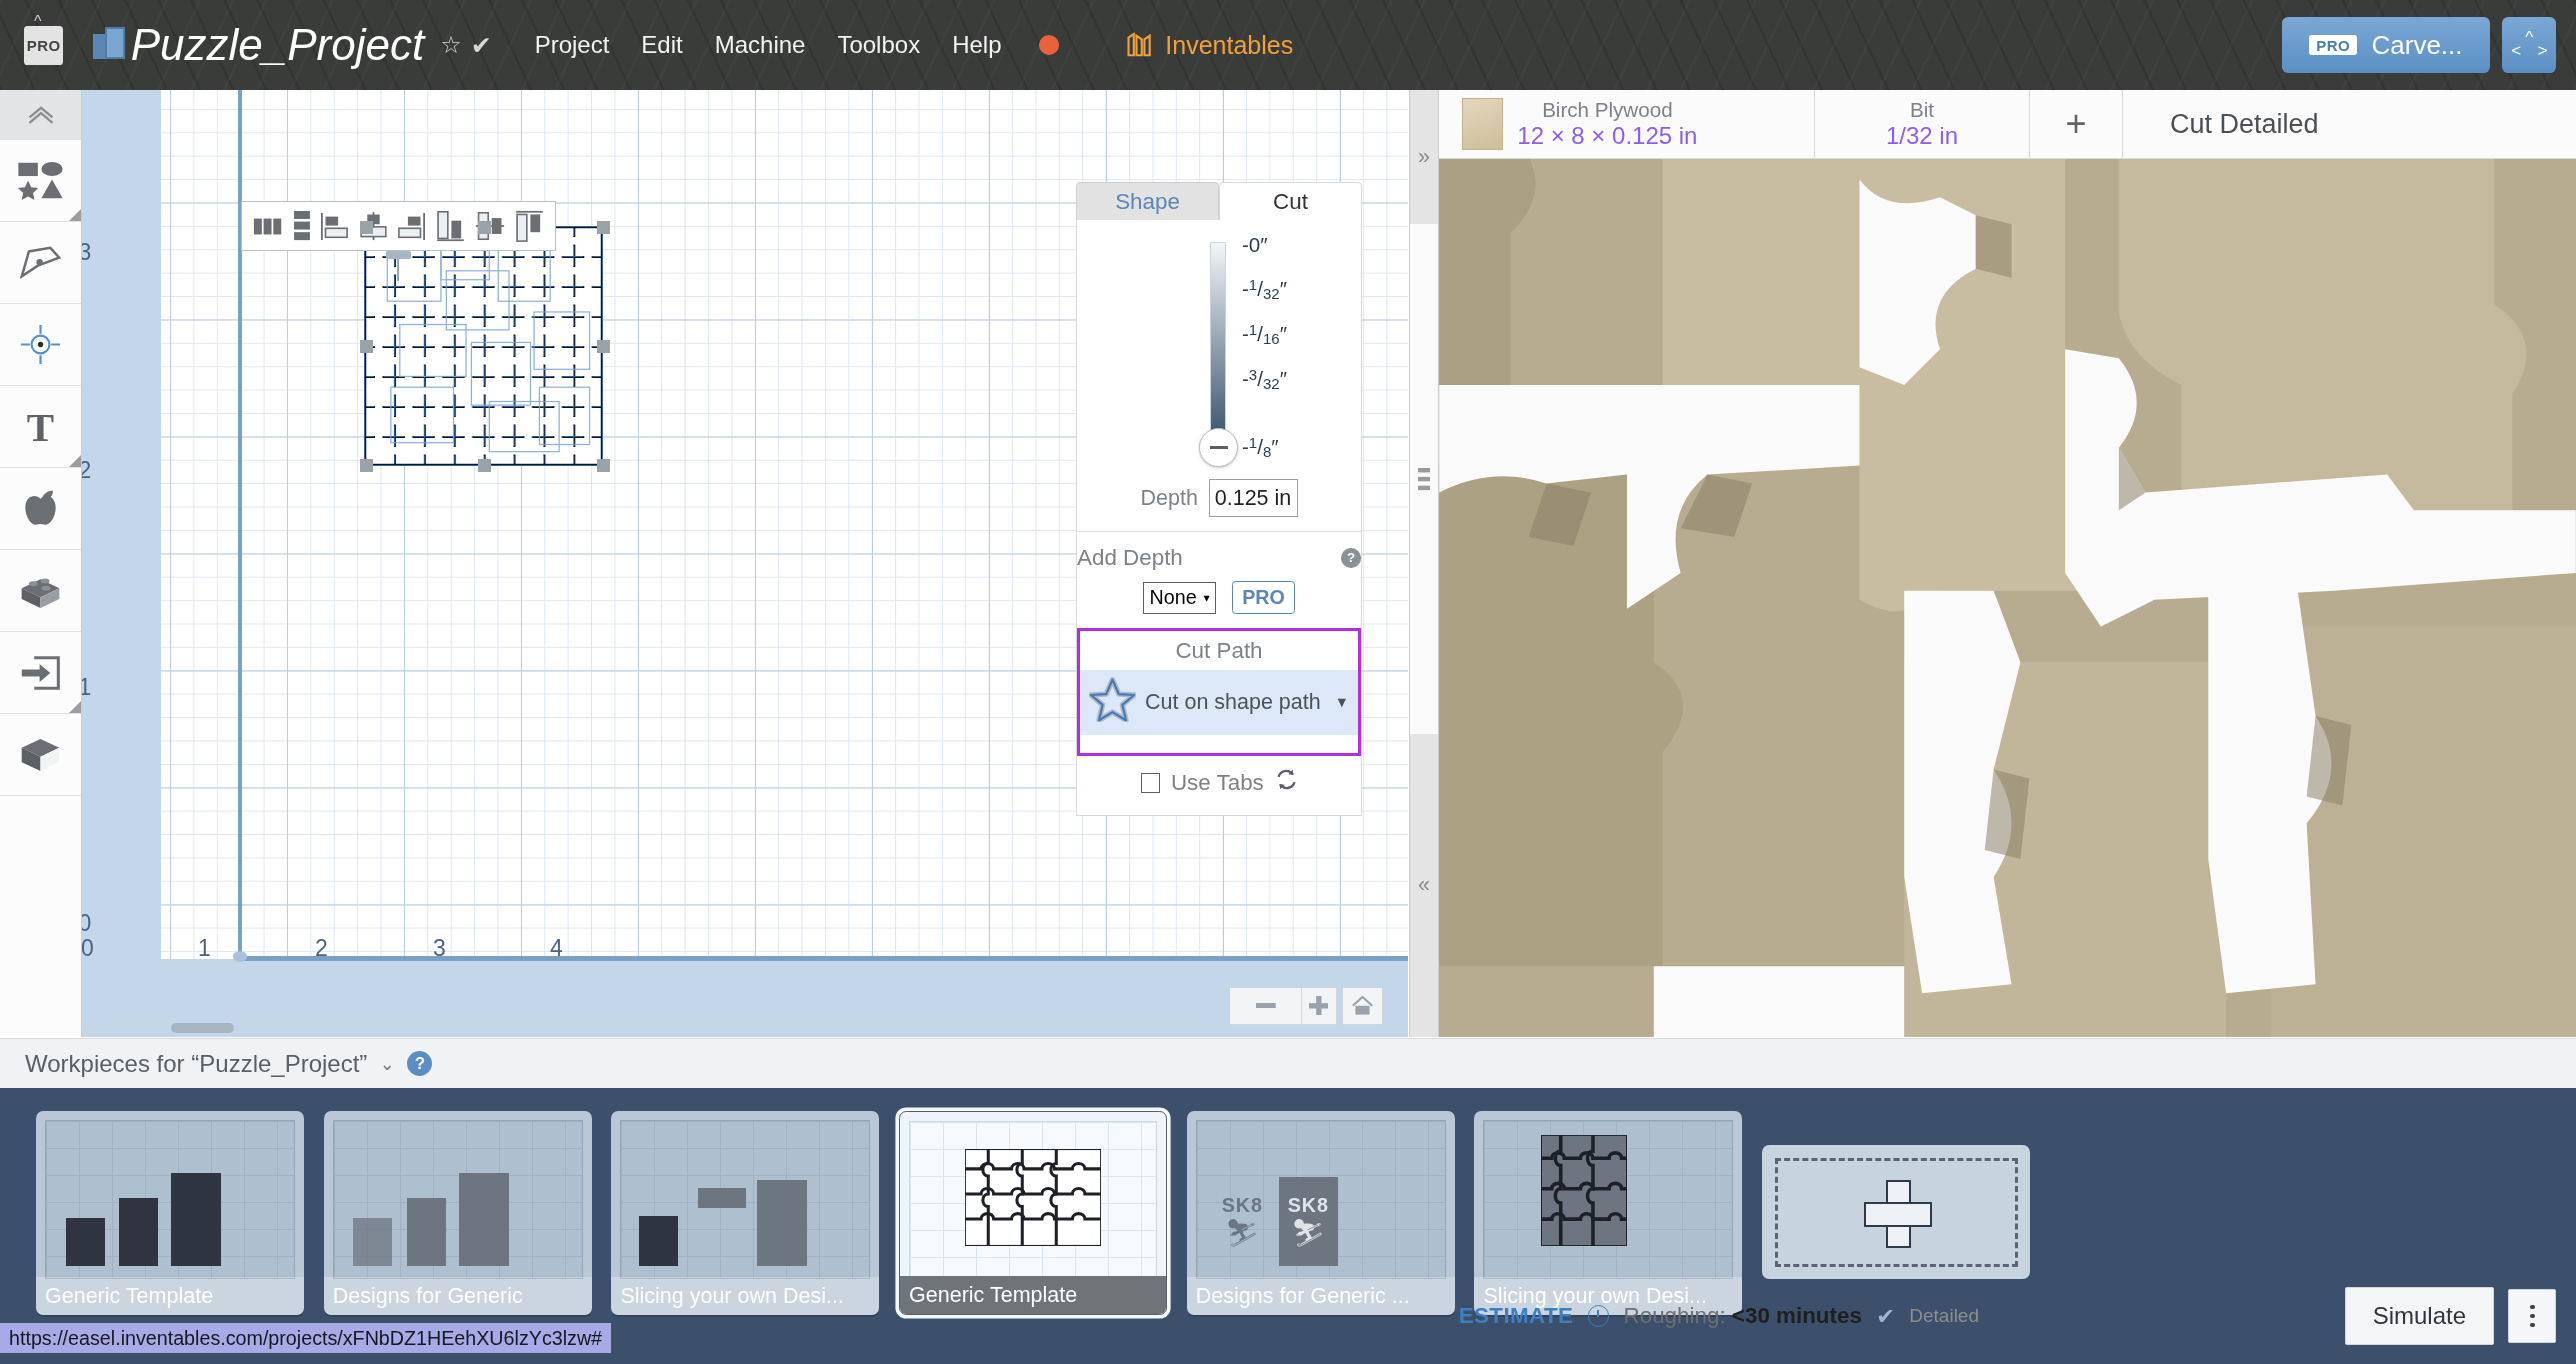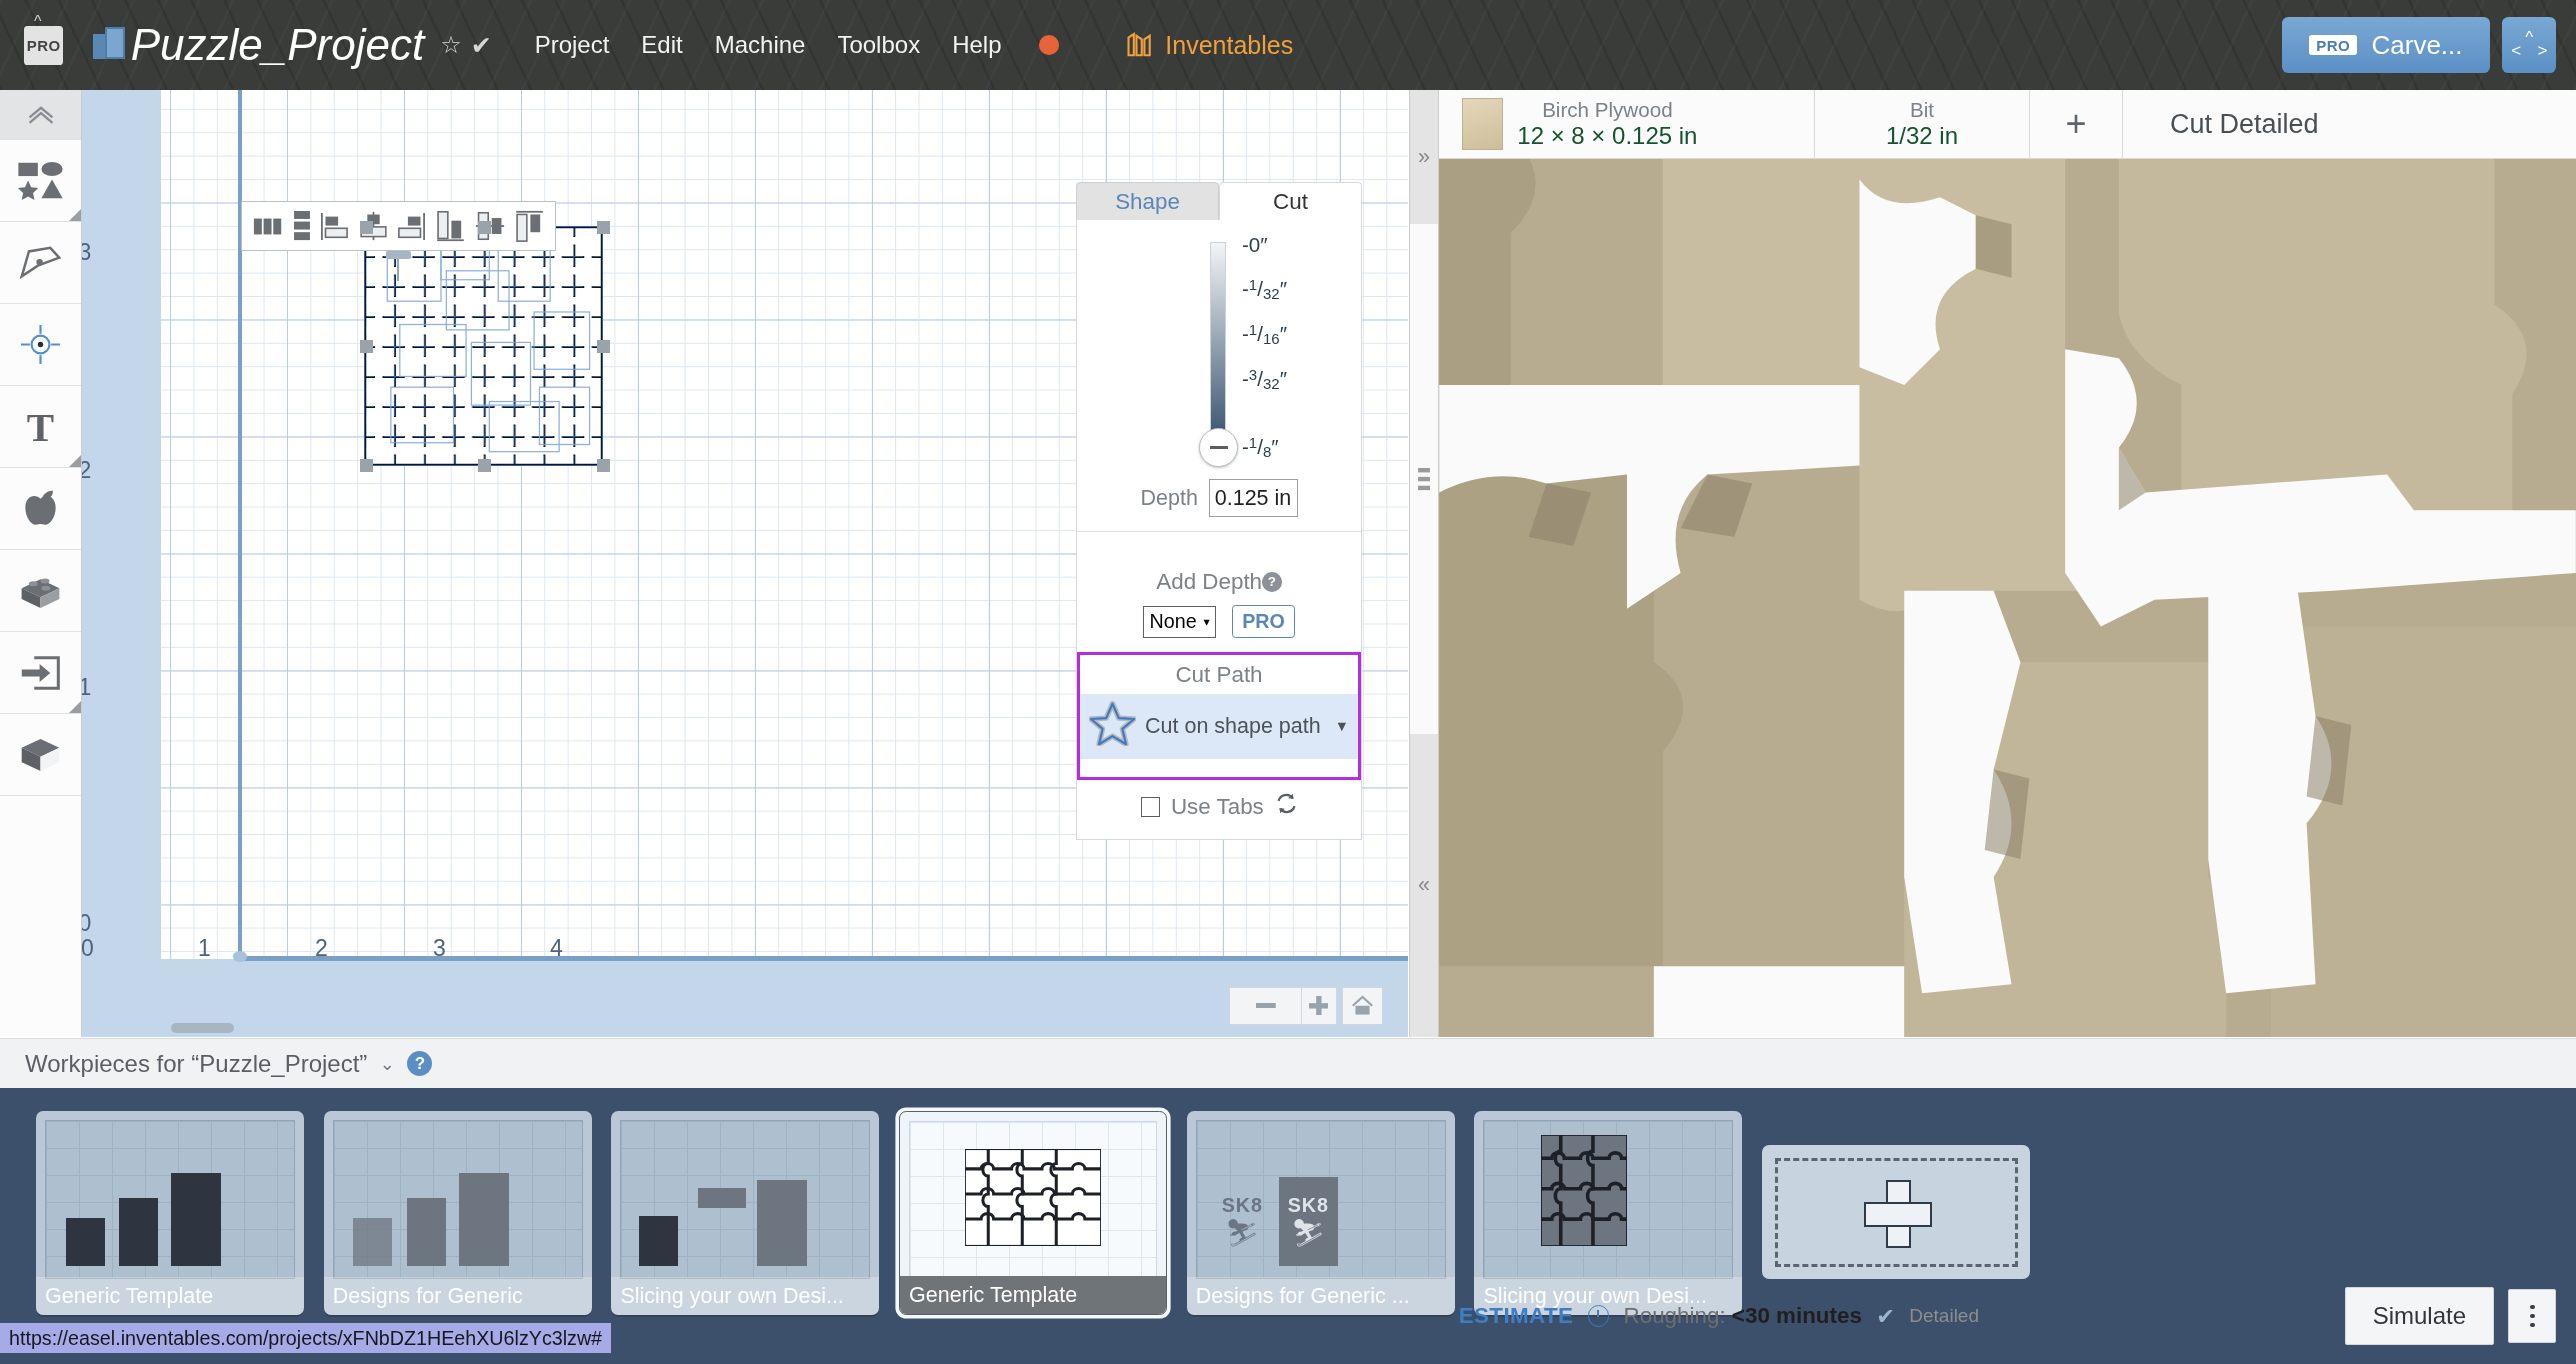--- a/index.html
+++ b/index.html
@@ -134,21 +134,21 @@
   .frac .n{font-size:15px;position:relative;top:-4.5px;}
   .frac .d{font-size:15px;position:relative;top:4.5px;}
   .depth-row{display:flex;align-items:center;justify-content:center;gap:10.7px;
     padding:9px 0 14.3px 0;}
   .depth-row label{color:#7c8288;font-size:21.5px;}
   .depth-in{width:89px;height:38px;border:0.9px solid #9aa0a6;text-align:center;
     font-size:21.5px;color:#222;font-family:"Liberation Sans",sans-serif;background:#fff;}
   .sep{border-top:0.9px solid #e0e0e0;}
   .adddepth{padding:12.5px 0 14.3px;text-align:center;}
   .adddepth .t{color:#7c8288;font-size:22.4px;display:flex;align-items:center;
-    justify-content:center;gap:0;margin-top:24px;}
+    justify-content:space-between;gap:0;}
   .qicon{width:19.7px;height:19.7px;border-radius:50%;background:#8b9196;color:#fff;
     font-size:13.4px;display:inline-flex;align-items:center;justify-content:center;font-weight:bold;}
   .adddepth .row{display:flex;align-items:center;justify-content:center;gap:16px;margin-top:10.7px;}
   .sel{width:73px;height:32px;border:0.9px solid #5a5f65;background:#fff;font-size:19.7px;
     display:flex;align-items:center;justify-content:space-between;padding:0 5.4px;cursor:pointer;}
   .pro-out{border:1.8px solid #5b87b5;color:#5b87b5;font-weight:bold;font-size:19.7px;
     padding:3.6px 9px;border-radius:3.6px;cursor:pointer;}
   .cutpath-hl{border:3.6px solid #b42ee0;}
   .cutpath-title{text-align:center;color:#7c8288;font-size:22.4px;padding:7.2px 0 5.4px;}
   .cutpath-opt{background:#dce8f7;display:flex;align-items:center;padding:7.2px 9px;
@@ -171,21 +171,21 @@
   .view3d{position:absolute;left:1439px;top:90px;width:1137px;height:947px;
     overflow:hidden;background:#b7ab8e;}
   .matbar{position:absolute;left:1439px;top:90px;width:1137px;height:69px;
     background:#fbfbfb;display:flex;align-items:stretch;z-index:12;
     border-bottom:0.9px solid #d9d9d9;}
   .matcell{display:flex;align-items:center;justify-content:center;
     border-right:0.9px solid #d9d9d9;cursor:pointer;}
   .swatch{width:41px;height:52px;background:linear-gradient(160deg,#e4d7ba,#cdbd9a);
     border:0.9px solid #bfb091;margin-right:14.3px;}
   .m-top{color:#7c8288;font-size:20.6px;text-align:center;}
-  .m-bot{color:#14532d;font-size:24px;}
+  .m-bot{color:#8b5cf6;font-size:24px;}
   .estbar{position:absolute;left:1439px;bottom:0;width:1137px;height:98px;
     display:flex;align-items:center;padding:0 19.7px;gap:14.3px;z-index:12;}
   .est-lbl{color:#3e7fc1;font-weight:bold;font-size:22.4px;letter-spacing:0.4px;}
   .clock{width:21.5px;height:21.5px;border-radius:50%;border:1.8px solid #3e7fc1;position:relative;}
   .clock:after{content:"";position:absolute;left:8px;top:3.6px;width:1.8px;height:7.2px;background:#3e7fc1;}
   .rough{color:#6f6f6f;font-size:22.4px;}
   .rough b{color:#1f1f1f;}
   .detail{color:#8d8d8d;font-size:19px;}
   .chk-blue{color:#9bb8cf;font-size:22.4px;}
   .simbtn{margin-left:auto;background:#f4f5f6;border:0.9px solid #d2d6da;

